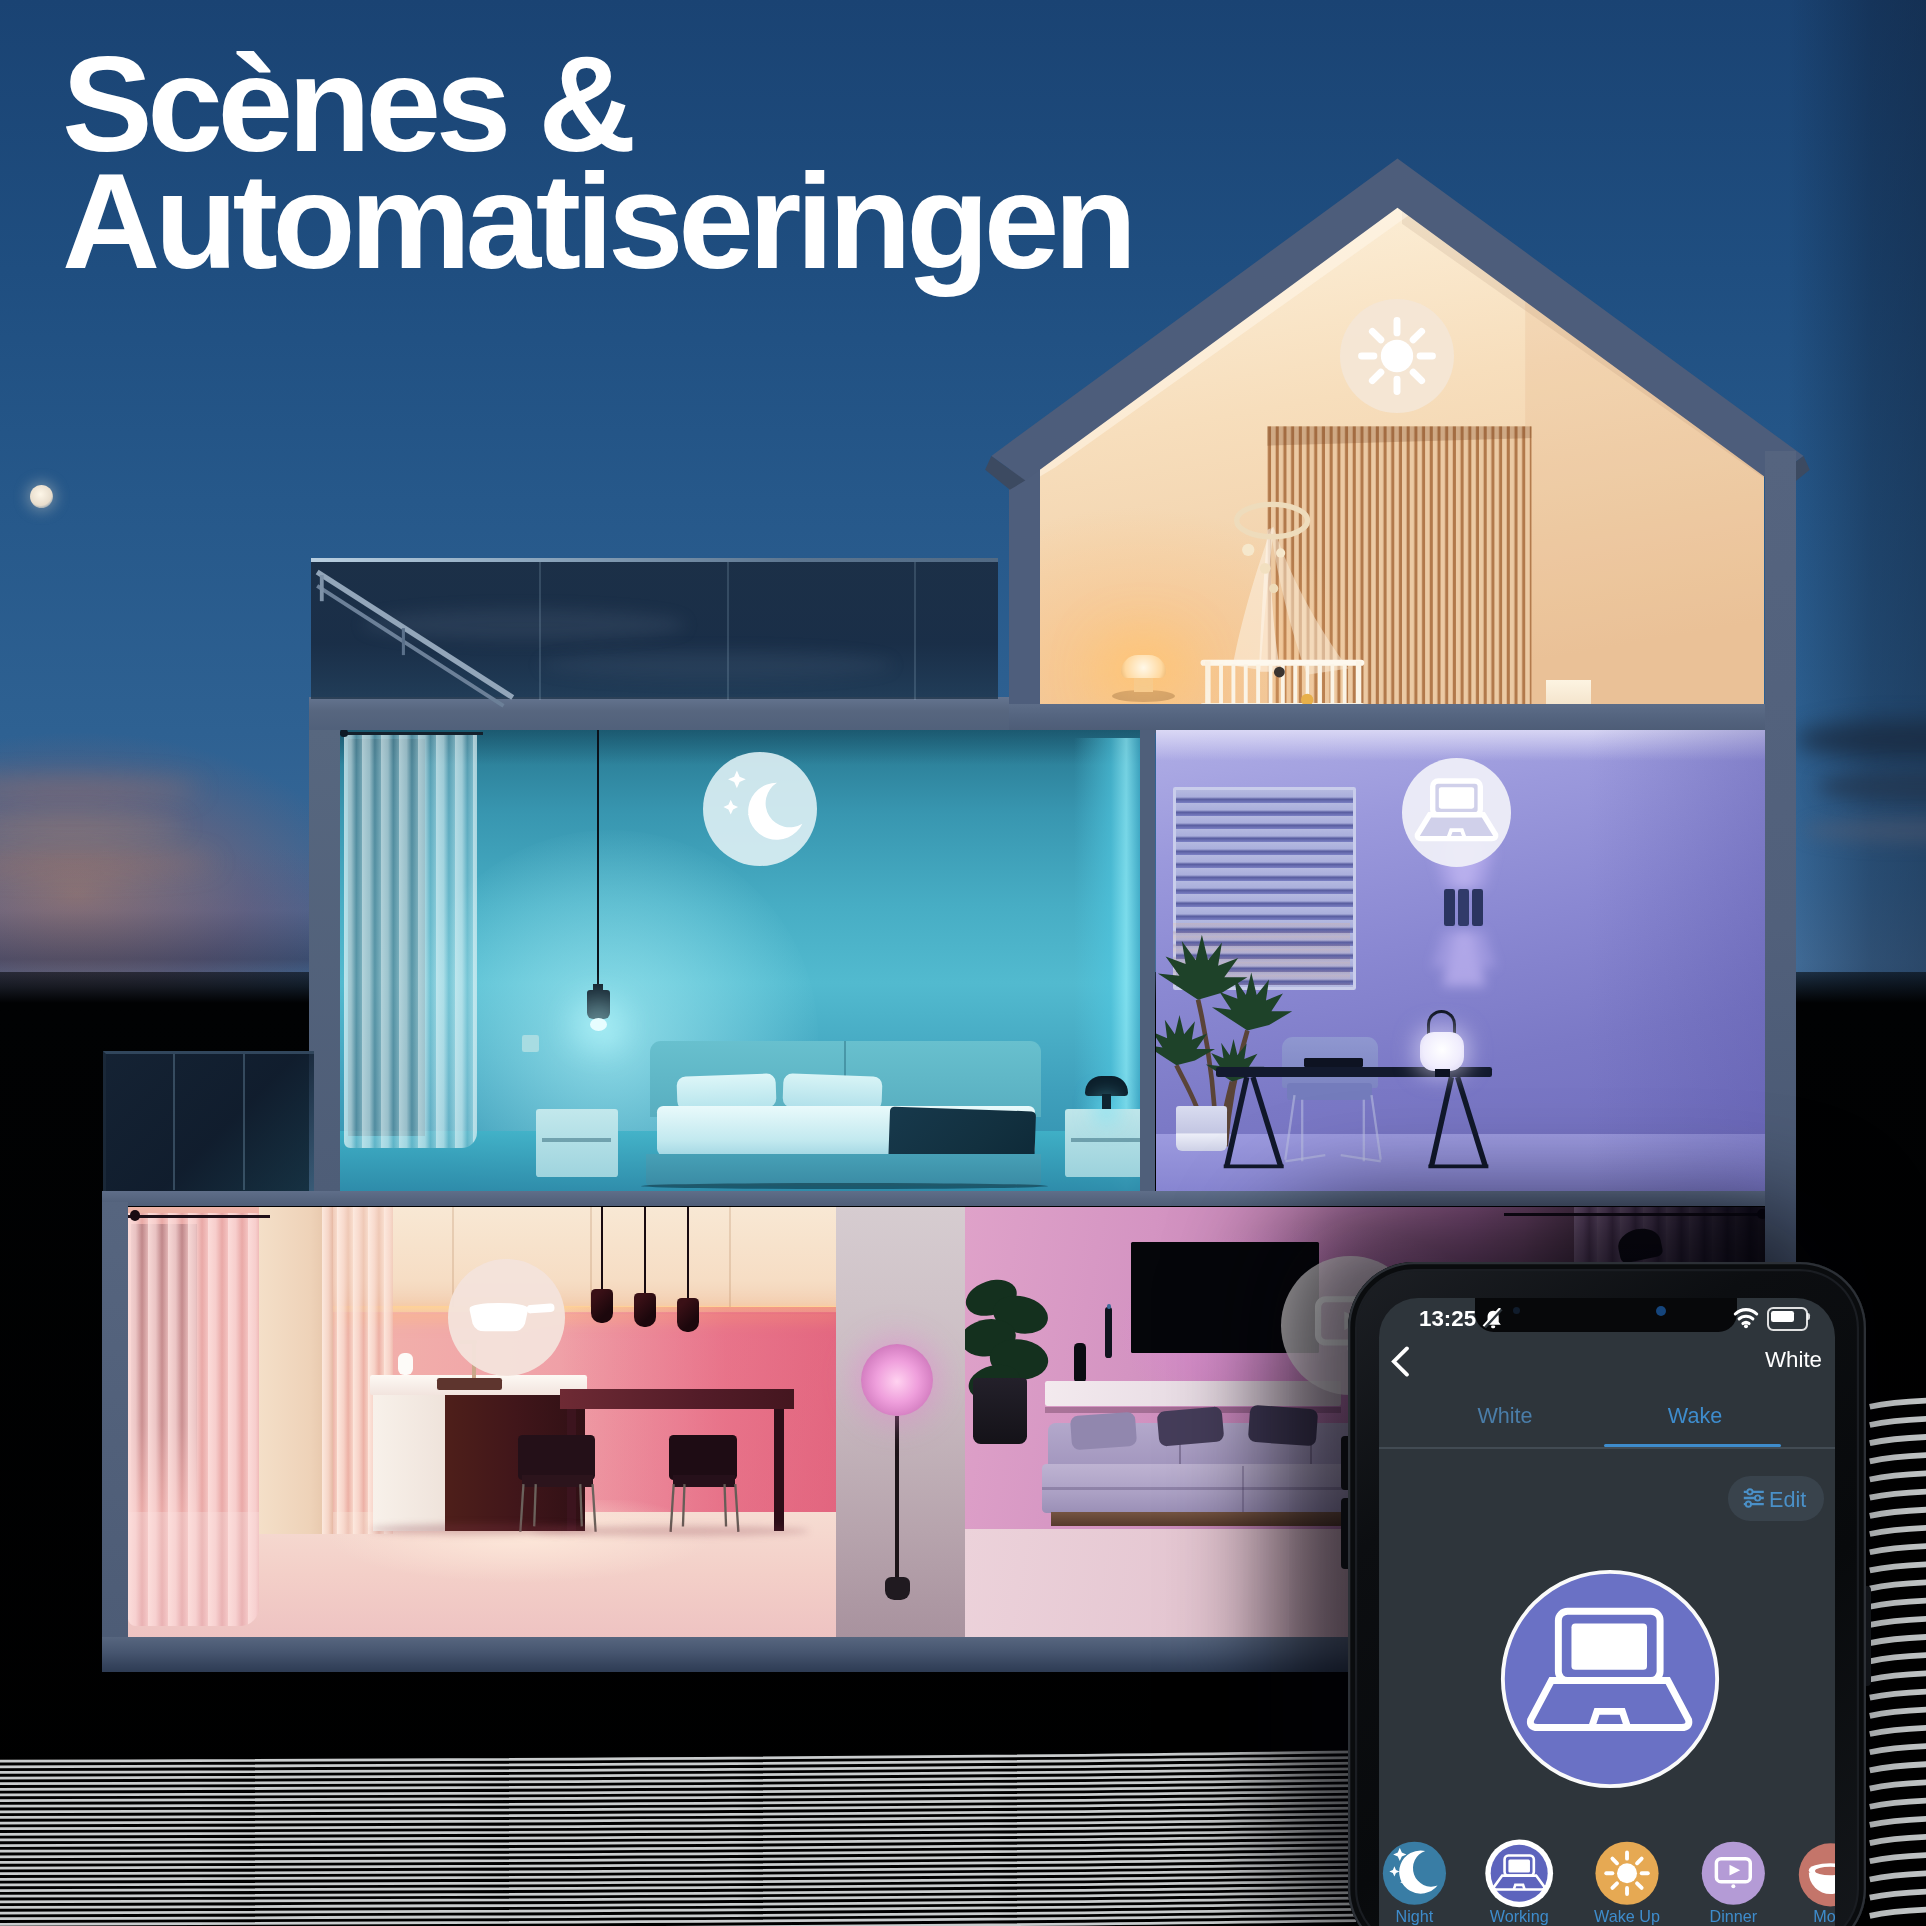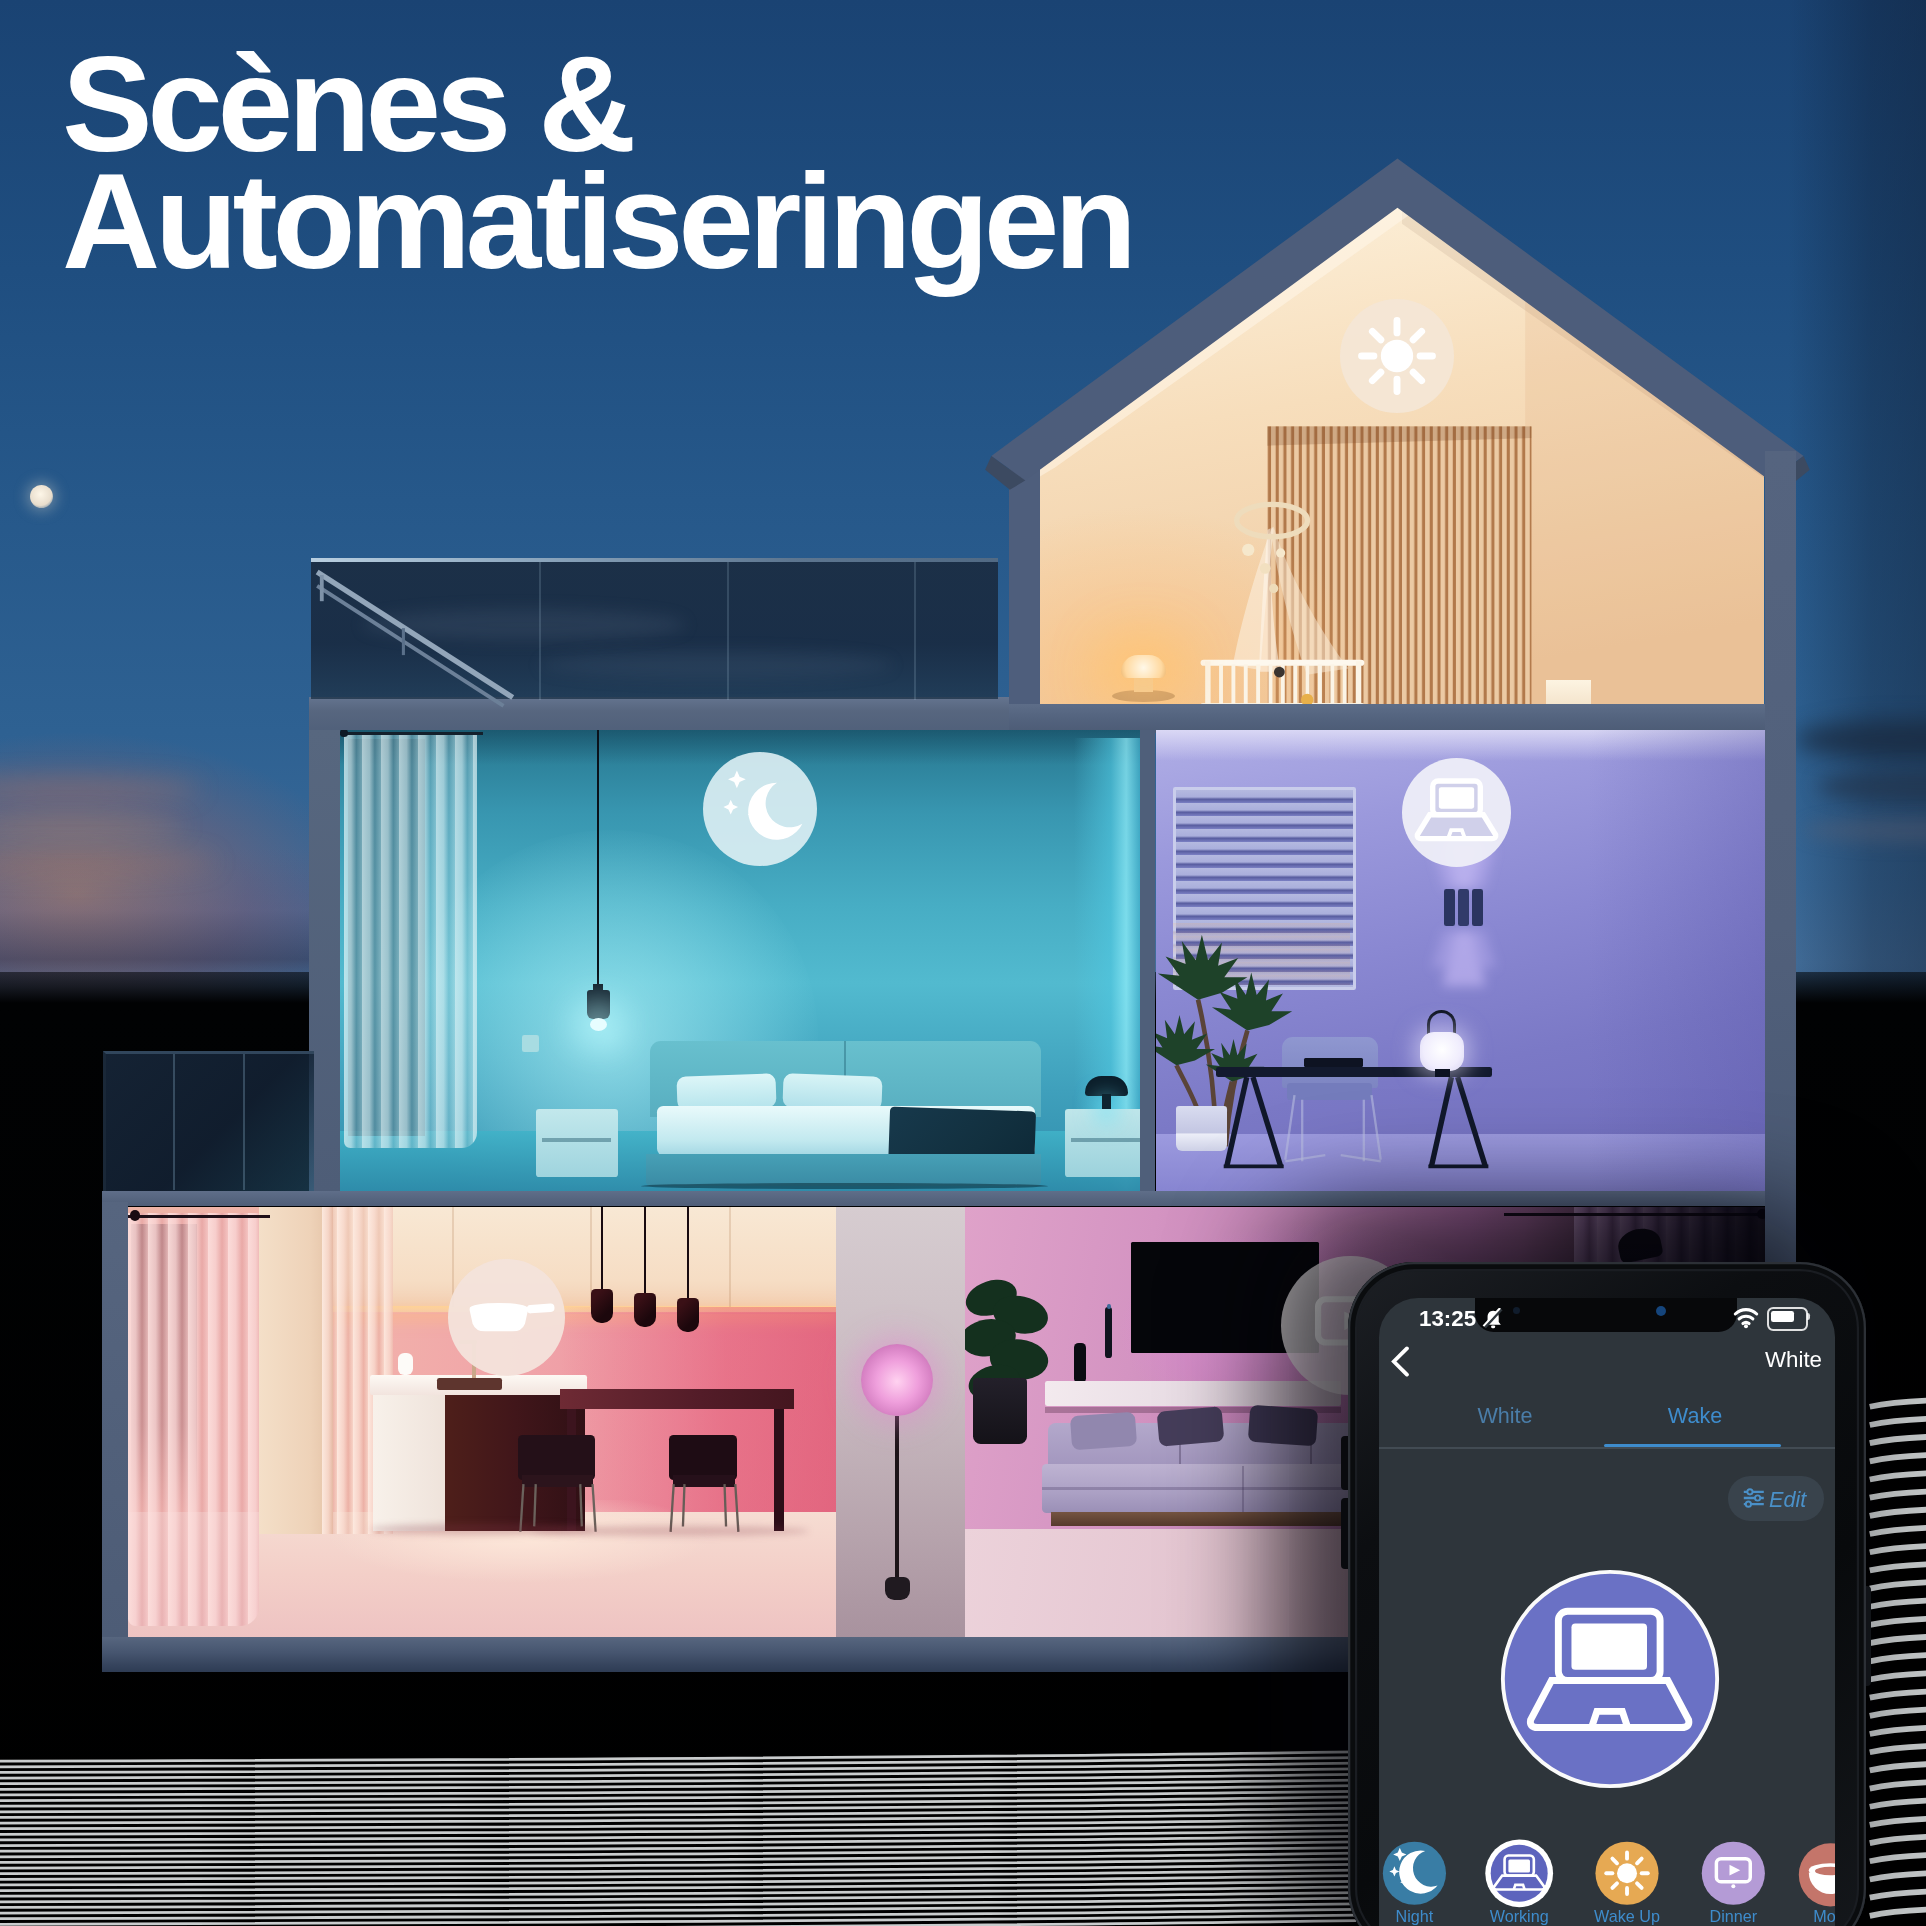--- a/index.html
+++ b/index.html
@@ -582,21 +582,21 @@
   <svg class="abs" style="left:364px;top:190px;" width="21.6" height="20" viewBox="0 0 28 26">
           <g stroke="#4a90c8" stroke-width="3" fill="none">
             <line x1="1" y1="5" x2="27" y2="5"></line>
             <line x1="1" y1="13" x2="27" y2="13"></line>
             <line x1="1" y1="21" x2="27" y2="21"></line>
           </g>
           <circle cx="9" cy="5" r="3.4" fill="#39434c" stroke="#4a90c8" stroke-width="2.5"></circle>
           <circle cx="19" cy="13" r="3.4" fill="#39434c" stroke="#4a90c8" stroke-width="2.5"></circle>
           <circle cx="7" cy="21" r="3.4" fill="#39434c" stroke="#4a90c8" stroke-width="2.5"></circle>
         </svg>
-  <div class="abs" style="left:390px;top:189px;width:54px;height:25px;color:#4a90c8;font-size:21.6px;font-style:italic;">Edit</div>
+  <div class="abs" style="left:390px;top:189px;width:54px;height:25px;color:#4a90c8;font-size:21.6px;">Edit</div>
 
   <svg class="abs" style="left:120px;top:270px;" width="222" height="222" viewBox="0 0 288 288">
     <circle cx="144" cy="144" r="139" fill="#6a71c5" stroke="#fafafa" stroke-width="5"></circle>
     <g stroke="#fff" stroke-width="9" fill="none">
       <rect x="77" y="56" width="132" height="90" rx="12"></rect>
       <path d="M 68,146 L 219,146 L 246,197 Q 248,207 237,207 L 50,207 Q 39,207 41,197 Z"></path>
       <path d="M 120,207 L 127,186 L 160,186 L 167,207"></path>
     </g>
     <rect x="94" y="72" width="98" height="60" rx="5" fill="#fff"></rect>
   </svg>

